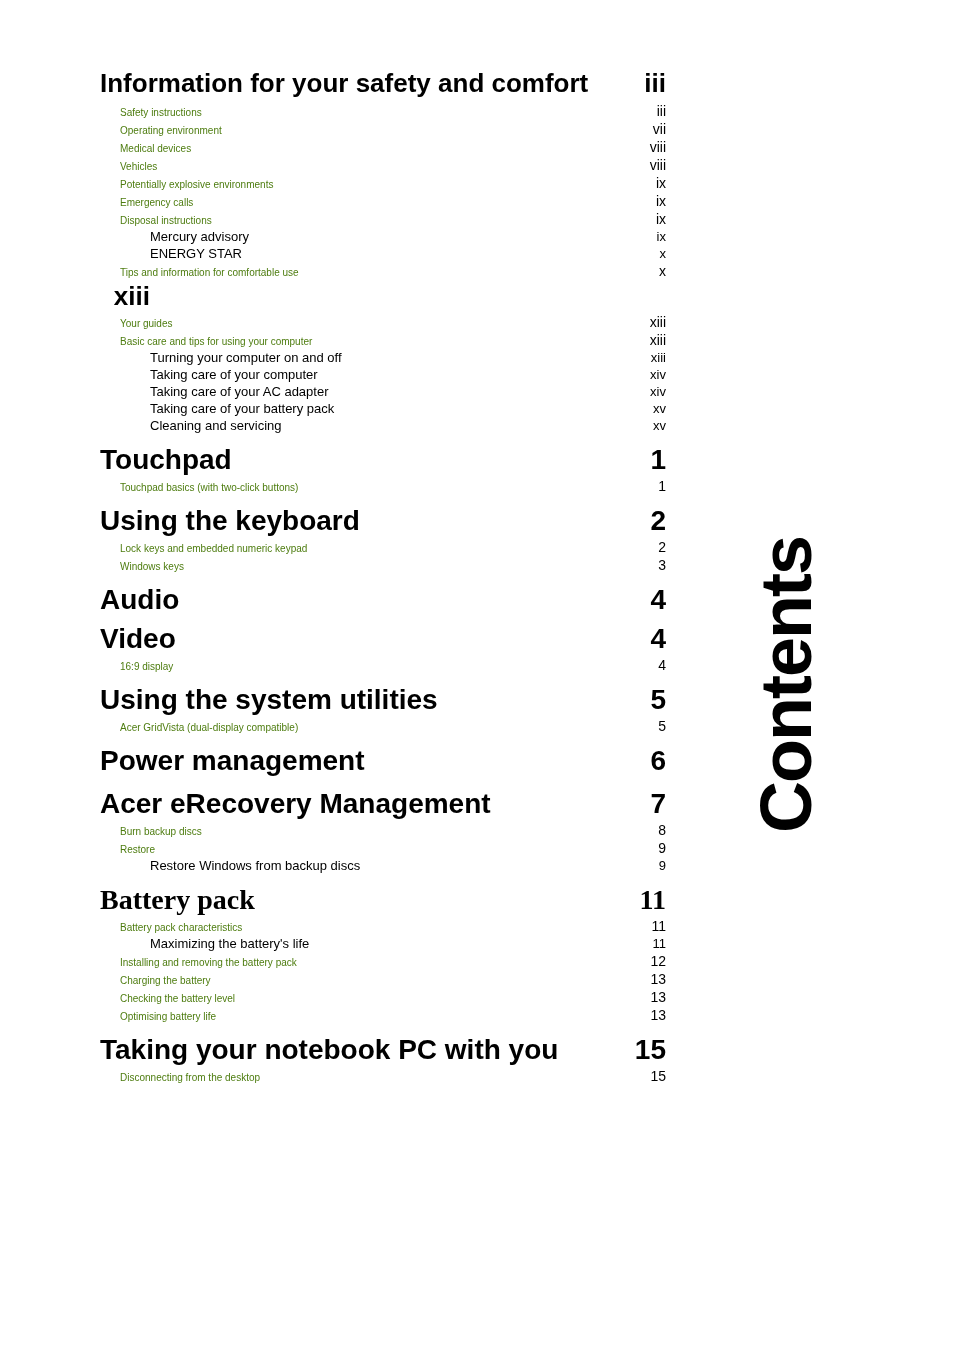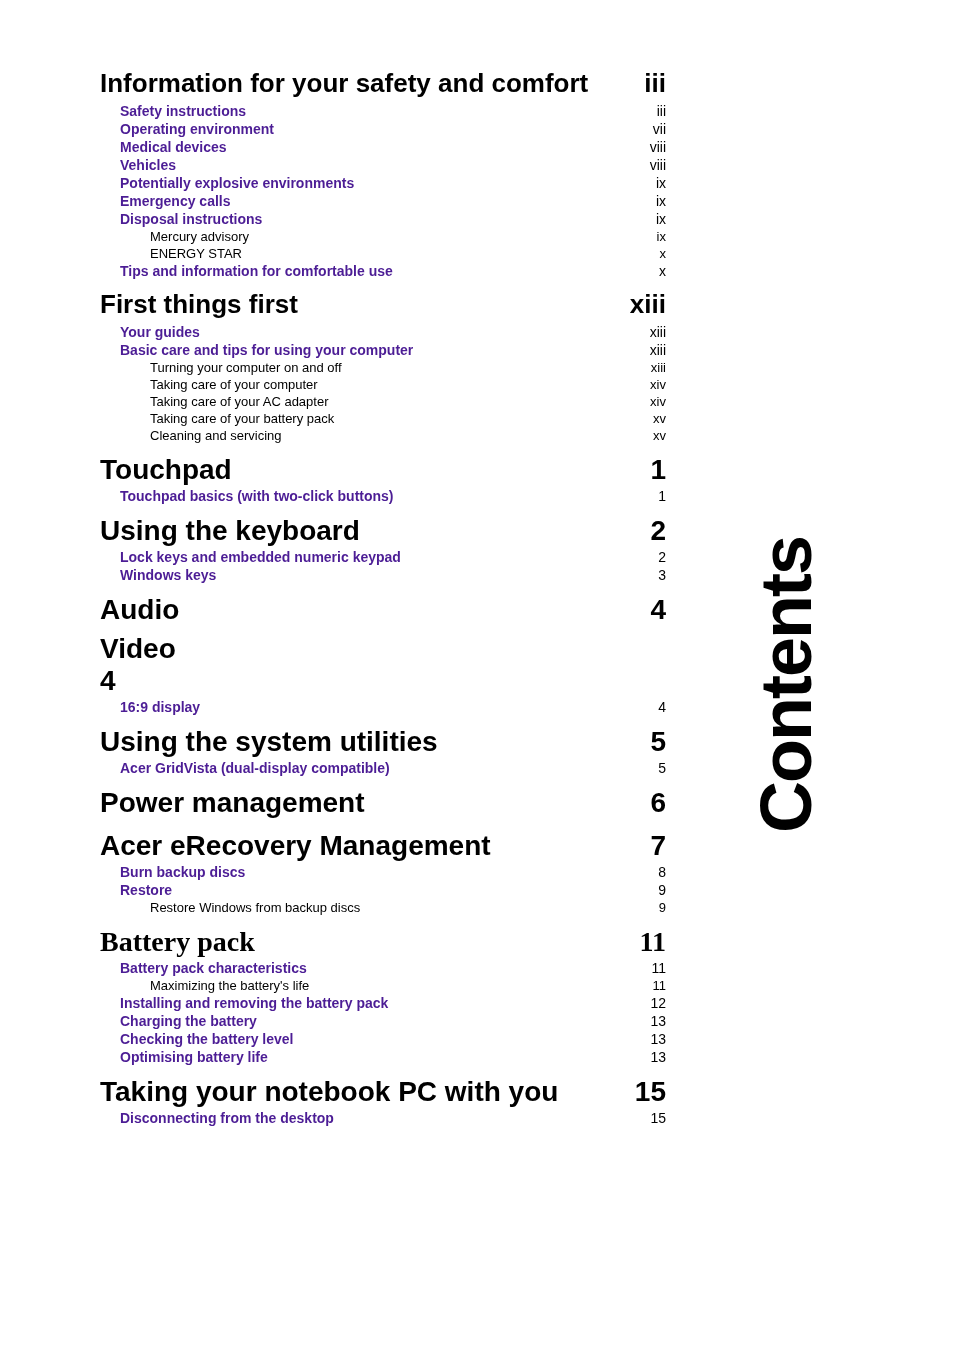--- a/index.html
+++ b/index.html
@@ -70,24 +70,23 @@
 
     .toc-page-large {
       font-size: 26px;
       font-weight: bold;
       color: #000000;
       min-width: 50px;
       text-align: right;
     }
 
     .toc-title-medium {
-      font-size: 14px;
-      color: #4c1d95;
+      font-size: 10px;
+      color: #4d7c0f;
       padding-left: 20px;
-      font-weight: bold;
     }
 
     .toc-page-medium {
       font-size: 14px;
       color: #000000;
       min-width: 50px;
       text-align: right;
     }
 
     .toc-title-small {
@@ -161,21 +160,20 @@
     <div class="toc-entry">
       <span class="toc-title-small">ENERGY STAR</span>
       <span class="toc-page-small">x</span>
     </div>
     <div class="toc-entry">
       <span class="toc-title-medium">Tips and information for comfortable use</span>
       <span class="toc-page-medium">x</span>
     </div>
 
     <div class="toc-entry">
-      <span class="toc-title-large">First things first</span>
       <span class="toc-page-large">xiii</span>
     </div>
     <div class="toc-entry">
       <span class="toc-title-medium">Your guides</span>
       <span class="toc-page-medium">xiii</span>
     </div>
     <div class="toc-entry">
       <span class="toc-title-medium">Basic care and tips for using your computer</span>
       <span class="toc-page-medium">xiii</span>
     </div>
@@ -220,21 +218,21 @@
     <div class="toc-entry">
       <span class="toc-title-medium">Windows keys</span>
       <span class="toc-page-medium">3</span>
     </div>
 
     <div class="toc-entry" style="margin-top:10px;text-align:right;">
       <span class="section-heading">Audio</span>
       <span class="section-page">4</span>
     </div>
 
-    <div class="toc-entry" style="margin-top:6px;flex-direction:column;">
+    <div class="toc-entry" style="margin-top:6px;">
       <span class="section-heading">Video</span>
       <span class="section-page">4</span>
     </div>
     <div class="toc-entry">
       <span class="toc-title-medium">16:9 display</span>
       <span class="toc-page-medium">4</span>
     </div>
 
     <div class="toc-entry" style="margin-top:10px;gap:28px;">
       <span class="section-heading">Using the system utilities</span>

